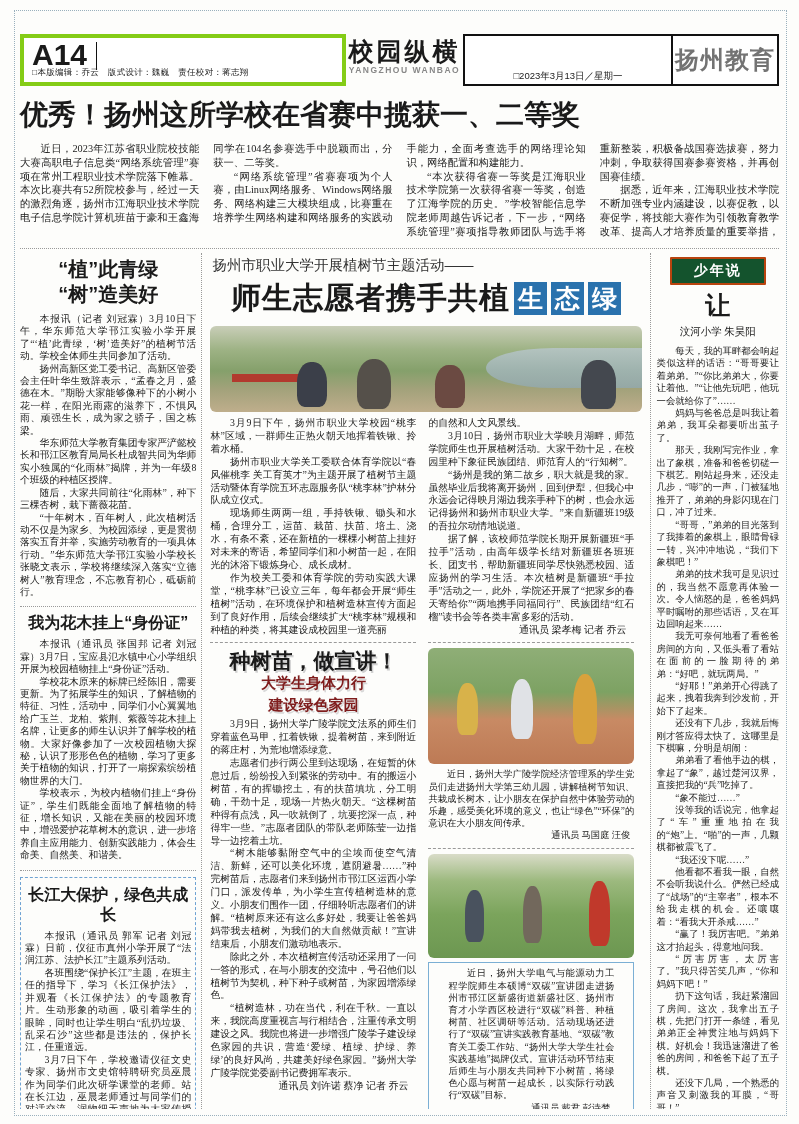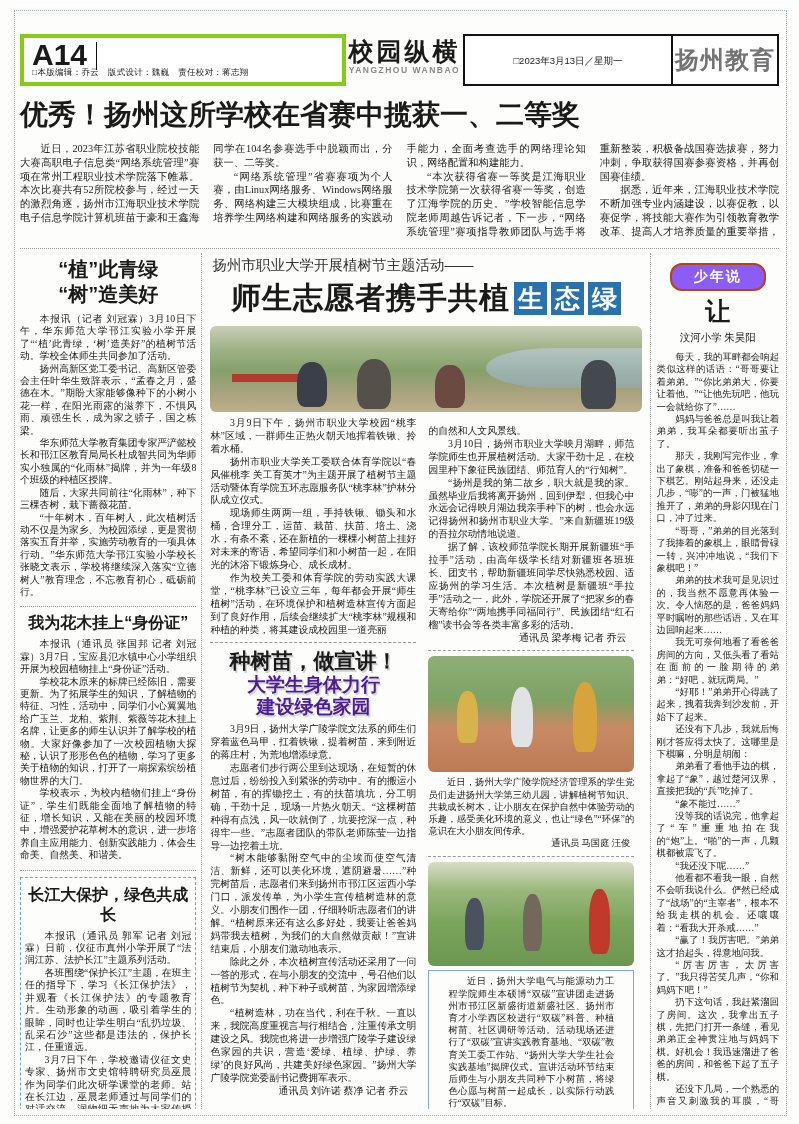--- a/index.html
+++ b/index.html
@@ -13,21 +13,21 @@
   
   .header-row{display:flex;height:52px;}
   .hbox-left{width:318px;border:4px solid #84cc16;position:relative;background:#fff;}
   .pageno{font-family:"Liberation Sans","DejaVu Sans",sans-serif;font-size:30px;font-weight:bold;line-height:30px;position:absolute;top:2px;left:8px;}
   .pageno-bar{position:absolute;top:4px;left:72px;width:1px;height:28px;background:#111;}
   .credits{position:absolute;bottom:3px;left:8px;font-size:8.5px;font-family:"Liberation Sans",sans-serif;color:#222;letter-spacing:.3px;}
   .hbox-center{flex:1;text-align:center;padding-top:3px;}
   .section-title{font-family:"Liberation Sans","DejaVu Sans",sans-serif;font-size:25px;font-weight:900;letter-spacing:3px;line-height:28px;}
   .section-sub{font-size:8.5px;color:#888;font-family:"Liberation Sans",sans-serif;font-weight:bold;letter-spacing:1.5px;}
   .hbox-right{width:312px;border:2px solid #111;display:flex;background:#fff;}
-  .date-area{flex:1;display:flex;align-items:flex-end;justify-content:center;padding-bottom:16px;font-size:9.5px;font-family:"Liberation Sans",sans-serif;}
+  .date-area{flex:1;display:flex;align-items:flex-end;justify-content:center;padding-bottom:1px;font-size:9.5px;font-family:"Liberation Sans",sans-serif;}
   .masthead{width:104px;border-left:2px solid #111;color:#737373;font-size:24px;font-weight:900;display:flex;align-items:center;justify-content:center;font-family:"Liberation Serif",serif;letter-spacing:1px;}
 
   
   .headline{font-size:28px;font-weight:900;letter-spacing:0px;line-height:50px;margin:4px 0 2px 0;white-space:nowrap;font-family:"Liberation Serif",serif;}
   .lead-body{column-count:4;column-gap:14px;font-size:10.3px;line-height:13.8px;text-align:justify;height:100px;overflow:hidden;}
   .p{text-indent:2em;margin:0;text-align:justify;}
   .byline{text-align:right;padding-right:8px;font-size:10px;}
   .h-divider{border-top:1px dotted #999;margin:6px 0 4px 0;}
 
   
@@ -51,34 +51,34 @@
   .photo-main{height:86px;width:100%;margin-bottom:5px;
     background:linear-gradient(180deg,#c9ceb8 0%,#9db284 28%,#85a06b 52%,#a3a27b 74%,#bfae8c 100%);}
   .fig{position:absolute;background:#3b3f49;border-radius:45% 45% 25% 25%;}
   .water{position:absolute;right:0;top:26%;width:36%;height:46%;background:linear-gradient(180deg,#b7c6c9,#93a9ad);border-radius:60% 0 0 60%/70% 0 0 70%;opacity:.85;}
   .banner{position:absolute;left:5%;top:56%;width:21%;height:9%;background:#b23a2e;}
   .stacks{display:flex;gap:12px;}
   .stack{width:206px;font-size:9.8px;line-height:12.9px;}
   .dash-sep{border-top:1px dashed #999;margin:6px 0 5px 0;}
 
   .sub-title{font-family:"Liberation Sans",sans-serif;font-size:21px;font-weight:900;text-align:center;line-height:26px;margin-top:2px;text-shadow:1.5px 1.5px 0 #cfcfcf;}
-  .sub-subtitle{font-family:Liberation Sans, sans-serif;font-size:19px;font-weight:700;text-align:center;line-height:22px;color:#4c1d95;text-shadow:1.5px 1.5px 0 #d8d8d8;}
-  .sub-body{margin-top:5px;}
+  .sub-subtitle{font-family:Liberation Mono, monospace;font-size:15px;font-weight:700;text-align:center;line-height:22px;color:#7f1d1d;text-shadow:1.5px 1.5px 0 #d8d8d8;}
+  .sub-body{}
 
   .photo-kids{height:116px;width:100%;margin-bottom:4px;
     background:linear-gradient(180deg,#8fae77 0%,#7da263 38%,#c88a64 62%,#bd7a55 100%);}
   .photo-field{height:104px;width:100%;margin-bottom:4px;
     background:linear-gradient(180deg,#d9dcc8 0%,#9cb97e 26%,#7ba45c 58%,#6c9751 100%);}
   .caption{font-size:9.3px;line-height:12.2px;text-align:justify;text-indent:2em;margin:0;}
   .caption-byline{text-align:right;font-size:9.3px;padding-right:4px;}
   .caption-box{border:1px solid #7bafd4;padding:4px 19px;margin-top:1px;}
 
   
-  .youth-label{margin:10px auto 6px auto;width:92px;background:#8b5cf6;color:#fff;font-family:"Liberation Sans",sans-serif;
-    font-weight:900;font-size:14px;text-align:center;padding:3px 0;border-radius:12px;letter-spacing:2px;border:2px solid #b9440f;}
+  .youth-label{margin:4px auto 6px auto;width:92px;background:#14532d;color:#fff;font-family:"Liberation Sans",sans-serif;
+    font-weight:900;font-size:14px;text-align:center;padding:3px 0;border-radius:1px;letter-spacing:2px;border:2px solid #b9440f;}
   .youth-title{font-size:25px;font-weight:900;text-align:center;line-height:30px;margin-bottom:4px;}
   .youth-author{font-size:10.5px;text-align:center;margin-bottom:6px;}
   .youth-body{font-size:9.4px;line-height:12.4px;color:#222;}
 </style>
 </head>
 <body>
 
 <div class="page-border"></div>
 
 <div class="content">
@@ -171,21 +171,21 @@
             <p class="p">3月9日，扬州大学广陵学院文法系的师生们穿着蓝色马甲，扛着铁锹，提着树苗，来到附近的蒋庄村，为荒地增添绿意。</p>
             <p class="p">志愿者们步行两公里到达现场，在短暂的休息过后，纷纷投入到紧张的劳动中。有的搬运小树苗，有的挥锄挖土，有的扶苗填坑，分工明确，干劲十足，现场一片热火朝天。“这棵树苗种得有点浅，风一吹就倒了，坑要挖深一点，种得牢一些。”志愿者团队的带队老师陈莹一边指导一边挖着土坑。</p>
             <p class="p">“树木能够黏附空气中的尘埃而使空气清洁、新鲜，还可以美化环境，遮阴避暑……”种完树苗后，志愿者们来到扬州市邗江区运西小学门口，派发传单，为小学生宣传植树造林的意义。小朋友们围作一团，仔细聆听志愿者们的讲解。“植树原来还有这么多好处，我要让爸爸妈妈带我去植树，为我们的大自然做贡献！”宣讲结束后，小朋友们激动地表示。</p>
             <p class="p">除此之外，本次植树宣传活动还采用了一问一答的形式，在与小朋友的交流中，号召他们以植树节为契机，种下种子或树苗，为家园增添绿色。</p>
             <p class="p">“植树造林，功在当代，利在千秋。一直以来，我院高度重视言与行相结合，注重传承文明建设之风。我院也将进一步增强广陵学子建设绿色家园的共识，营造‘爱绿、植绿、护绿、养绿’的良好风尚，共建美好绿色家园。”扬州大学广陵学院党委副书记费拥军表示。</p>
             <div class="byline">通讯员 刘许诺 蔡净 记者 乔云</div>
           </div>
         </div>
 
         <div class="stack">
-          <p class="p" style="text-indent:0;margin-top:8px;">的自然和人文风景线。</p>
+          <p class="p" style="text-indent:0;">的自然和人文风景线。</p>
           <p class="p">3月10日，扬州市职业大学映月湖畔，师范学院师生也开展植树活动。大家干劲十足，在校园里种下象征民族团结、师范育人的“行知树”。</p>
           <p class="p">“扬州是我的第二故乡，职大就是我的家。虽然毕业后我将离开扬州，回到伊犁，但我心中永远会记得映月湖边我亲手种下的树，也会永远记得扬州和扬州市职业大学。”来自新疆班19级的吾拉尔动情地说道。</p>
           <p class="p">据了解，该校师范学院长期开展新疆班“手拉手”活动，由高年级学长结对新疆班各班班长、团支书，帮助新疆班同学尽快熟悉校园、适应扬州的学习生活。本次植树是新疆班“手拉手”活动之一，此外，学院还开展了“把家乡的春天寄给你”“两地携手同福同行”、民族团结“红石榴”读书会等各类丰富多彩的活动。</p>
           <div class="byline">通讯员 梁孝梅 记者 乔云</div>
           <div class="dash-sep"></div>
           <div class="photo photo-kids">
             <div class="fig" style="left:14%;top:30%;width:10%;height:45%;background:#d8b24a;"></div>
             <div class="fig" style="left:40%;top:26%;width:11%;height:52%;background:#e0e2e6;"></div>
             <div class="fig" style="left:70%;top:22%;width:12%;height:60%;background:#d8a23c;"></div>
           </div>

